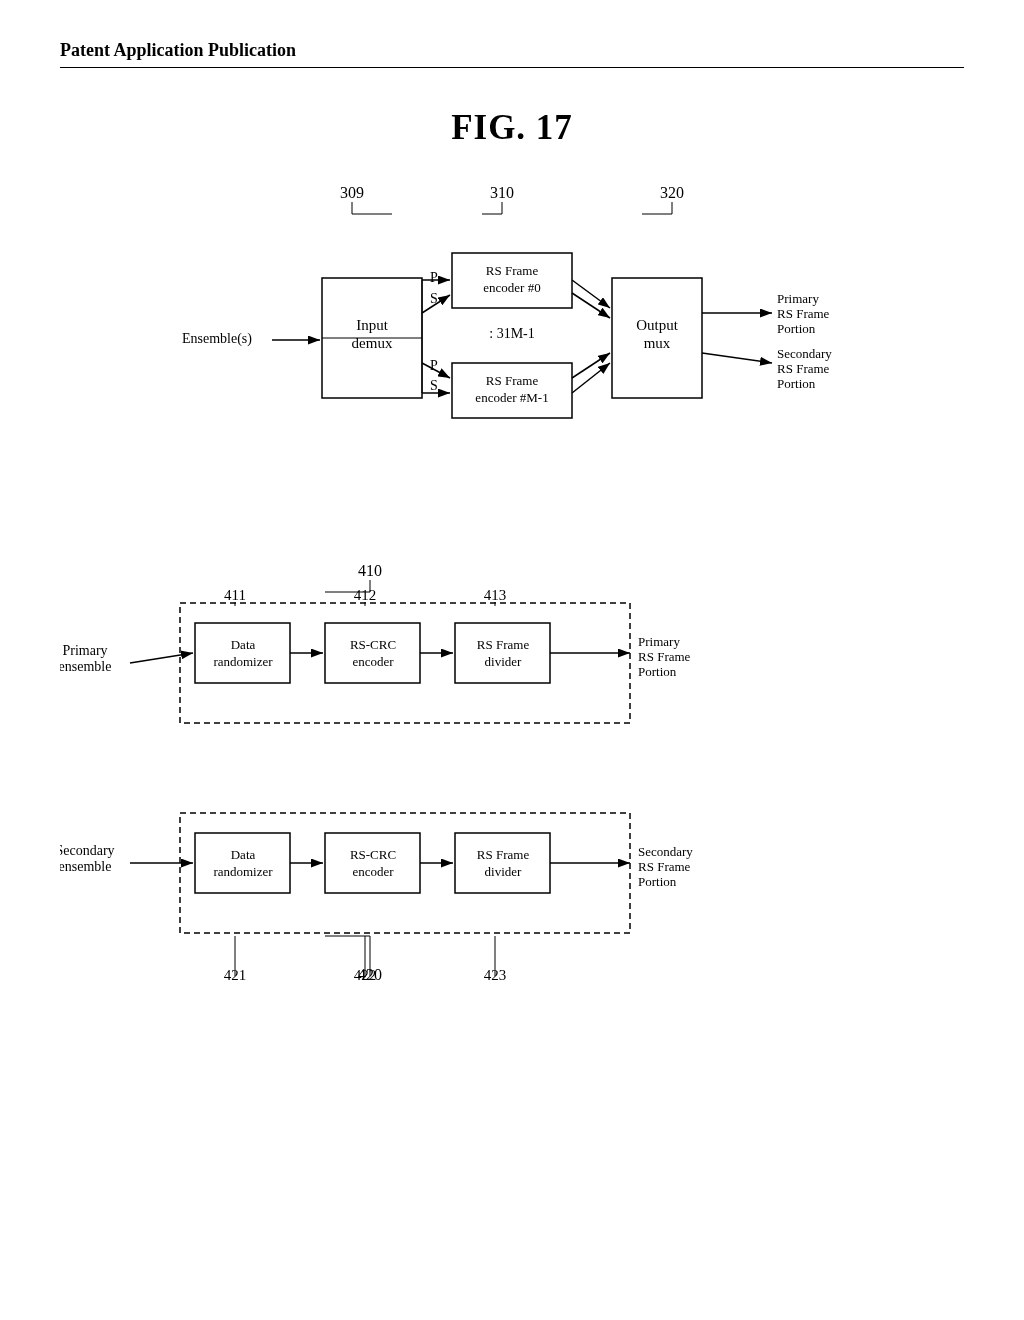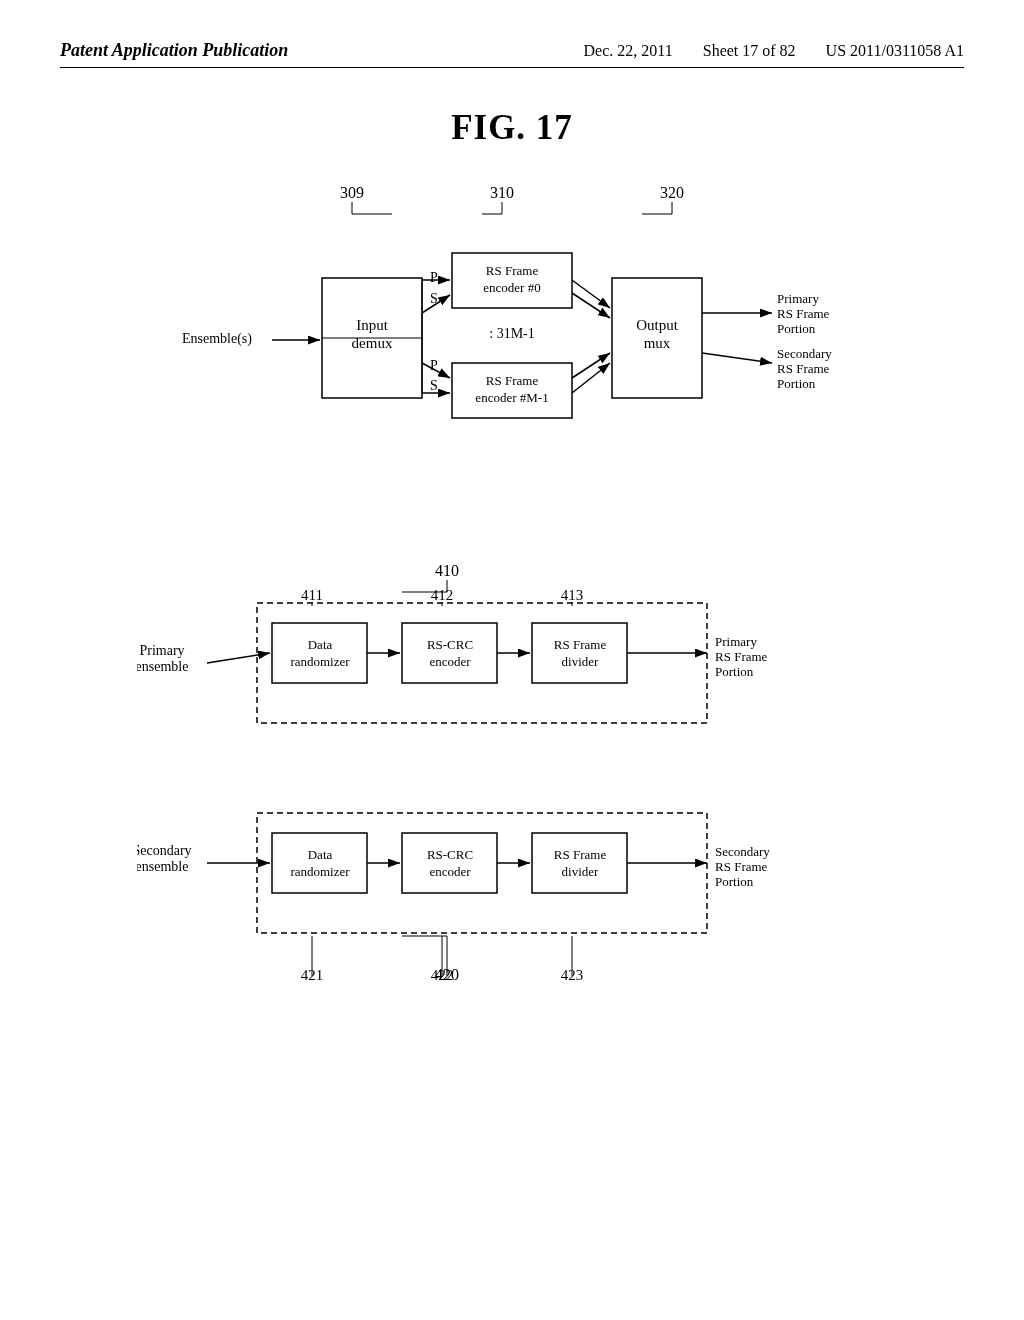--- a/index.html
+++ b/index.html
@@ -24,21 +24,20 @@
       display: flex;
       justify-content: space-between;
       align-items: baseline;
       border-bottom: 1px solid #000;
       padding-bottom: 6px;
       margin-bottom: 40px;
     }
     .header-left {
       font-size: 18px;
       font-weight: bold;
-      font-style: italic;
     }
     .header-right {
       display: flex;
       gap: 30px;
       font-size: 16px;
     }
 
     
     .fig-title {
       text-align: center;
@@ -53,41 +52,35 @@
       display: flex;
       justify-content: center;
       margin-bottom: 60px;
       position: relative;
       align-items: center;
     }
 
     
     .fig18-container {
       display: flex;
-      justify-content: center;
       margin-top: 20px;
       position: relative;
     }
 
     svg text {
       font-family: 'Times New Roman', Times, serif;
     }
   </style>
 </head>
 <body>
 
 <div class="page">
 
   <div class="header">
     <span class="header-left">Patent Application Publication</span>
-    <div class="header-right">
-      <span>Dec. 22, 2011</span>
-      <span>Sheet 17 of 82</span>
-      <span>US 2011/0311058 A1</span>
-    </div>
   </div>
 
   <div class="fig-title">FIG. 17</div>
 
   <div class="fig17-container">
     <svg width="700" height="320" viewBox="0 0 700 320">
 
       <text x="190" y="20" text-anchor="middle" font-size="16">309</text>
       <line x1="190" y1="24" x2="190" y2="36" stroke="#000" stroke-width="1"></line>
       <line x1="190" y1="36" x2="230" y2="36" stroke="#000" stroke-width="1"></line>

